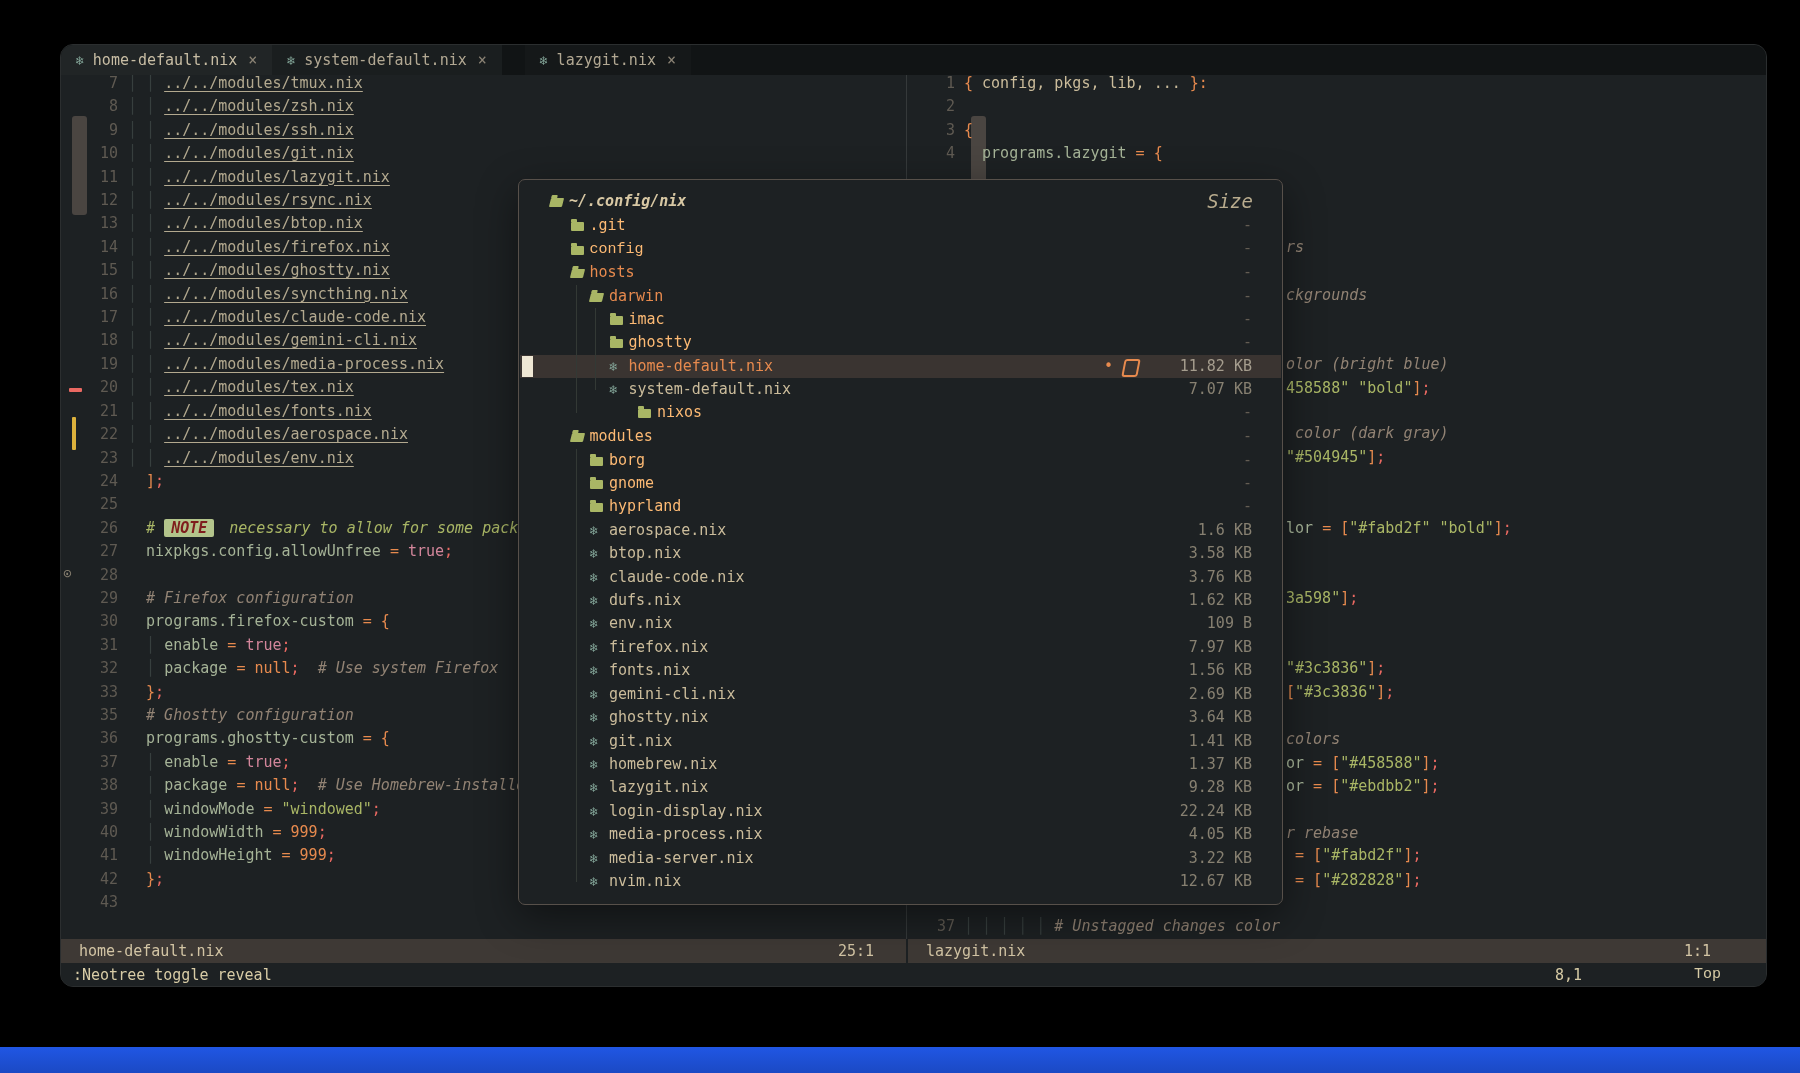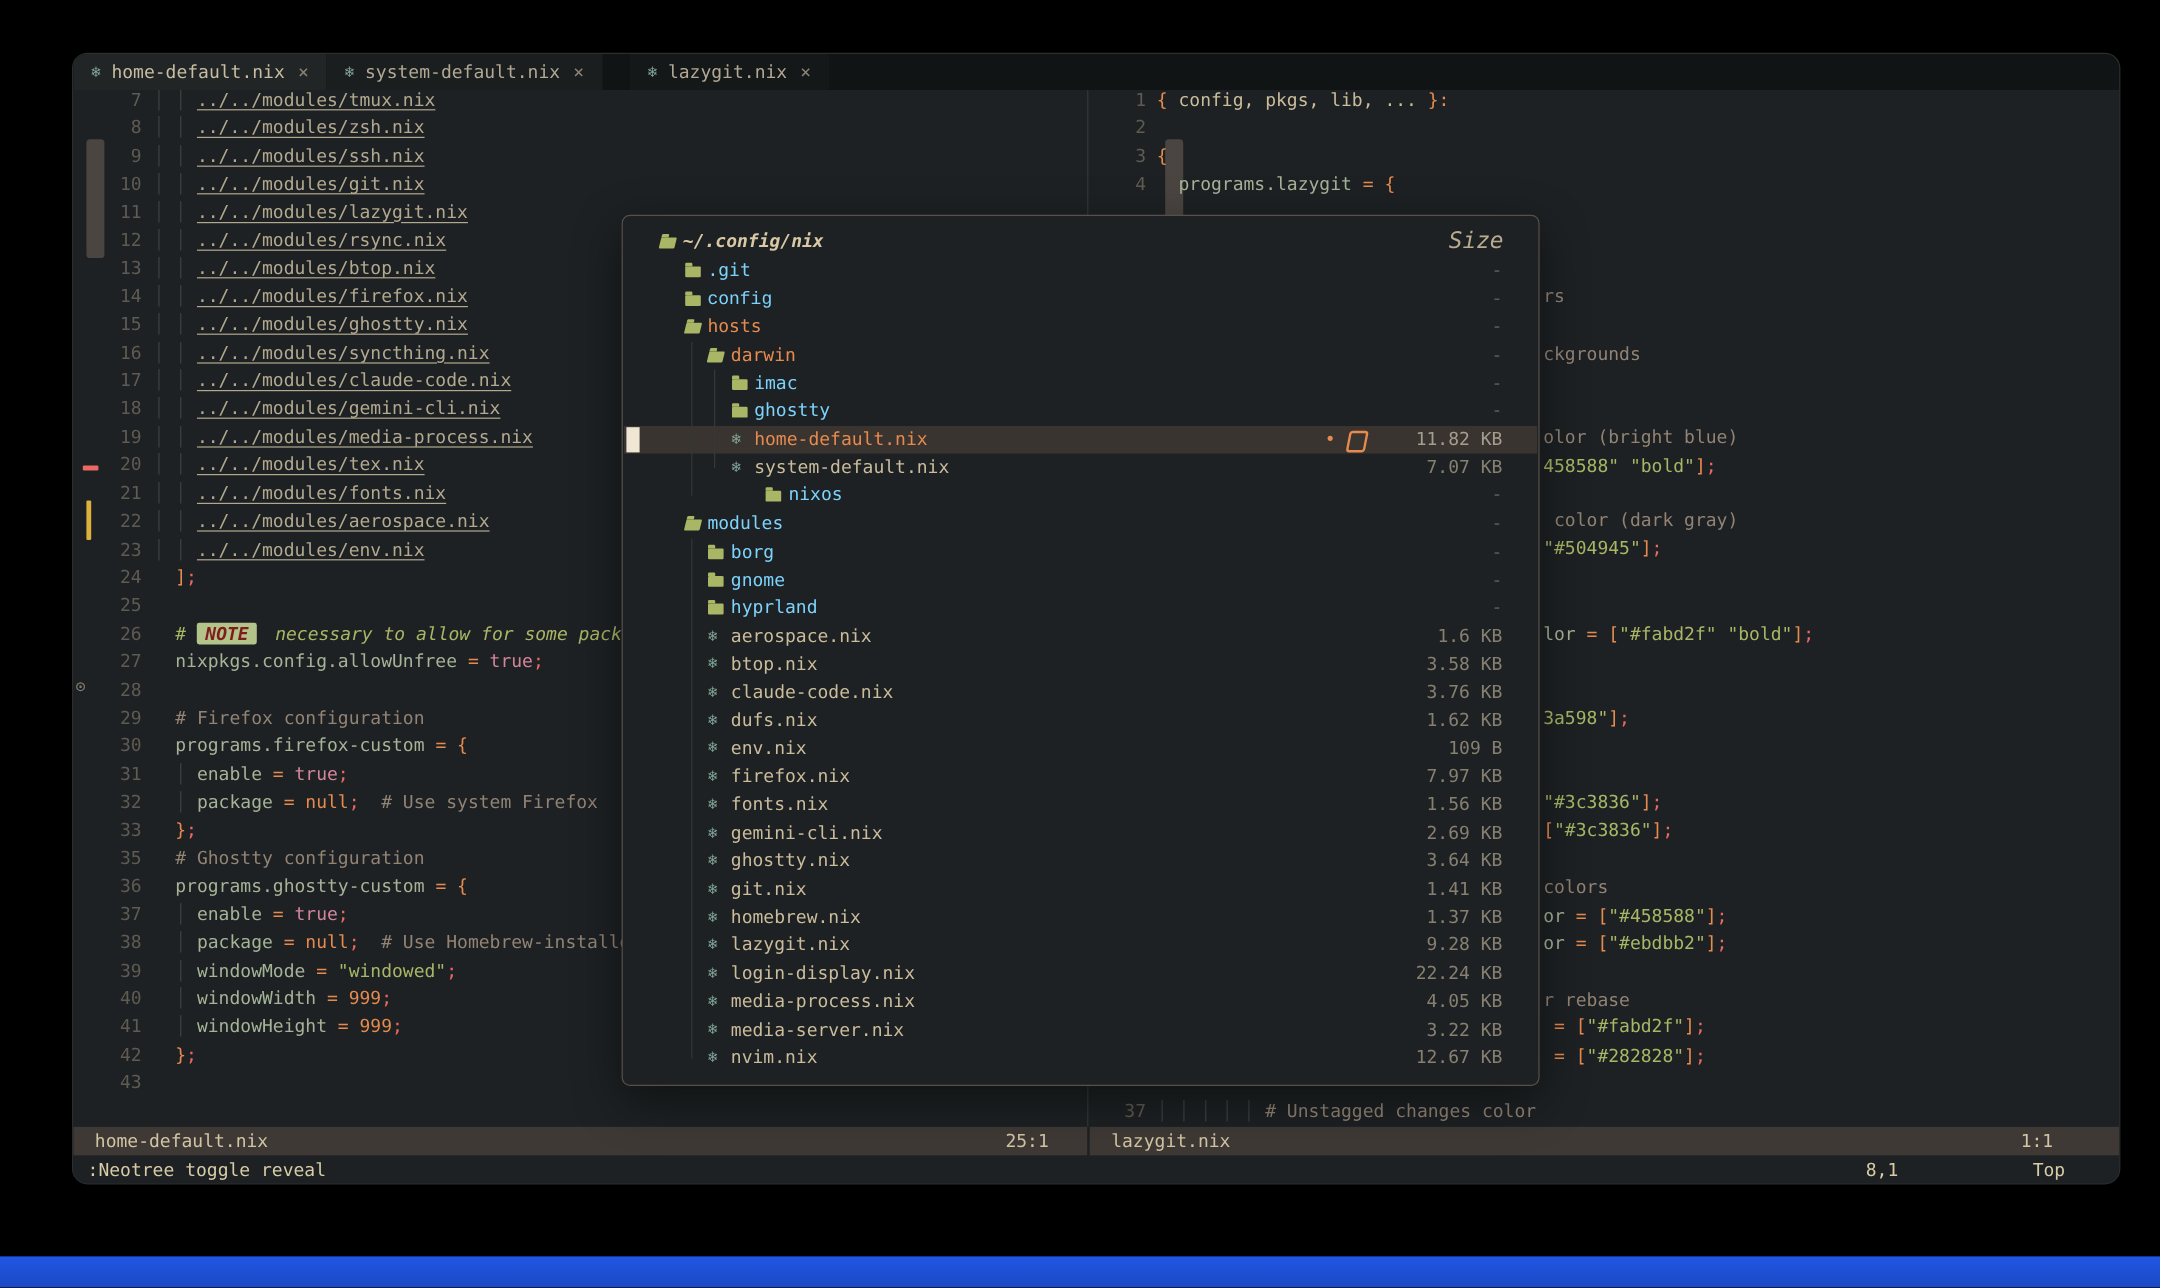--- a/index.html
+++ b/index.html
@@ -20,21 +20,21 @@
   #right{position:absolute;left:846px;top:30px;right:0;bottom:47px;overflow:hidden;}
   #vsep{position:absolute;left:845px;top:30px;bottom:47px;width:1px;background:#35393a;}
   .lines{position:absolute;left:0;top:-3px;right:0;}
   .line{display:flex;height:23.42px;line-height:23.42px;font-size:15px;}
   .lnum{width:57px;flex:none;text-align:right;color:#5f5a52;padding-right:10px;}
   .lnum2{width:48px;flex:none;text-align:right;color:#5f5a52;padding-right:9px;}
   .code{white-space:pre;color:#cbbc9b;}
   .spacer{height:749.44px;}
   
   .attr{color:#a5b397;} .op{color:#e78a4e;} .red{color:#ea6962;} .pink{color:#d3869b;}
-  .str{color:#a9b665;} .cm{color:#928374;} .gcm{color:#a9b665;font-style:italic;}
+  .str{color:#a9b665;} .cm{color:#928374;font-style:italic;} .gcm{color:#a9b665;font-style:italic;}
   .path{color:#b3a98f;text-decoration:underline;text-underline-offset:3px;}
   .g{color:#373f3e;}
   .note{background:#b3c48b;color:#7f1d1d;font-weight:bold;font-style:italic;padding:0 7px;
         border-radius:2px;margin:0 6px 0 0;}
   
   .thumb{position:absolute;background:#4a4541;border-radius:3px;}
   .sign-del{position:absolute;background:#ea6962;border-radius:1px;}
   .sign-chg{position:absolute;background:#dcb13c;border-radius:1px;}
   .sign-note{position:absolute;color:#857d6e;font-size:14px;line-height:14px;}
   
@@ -42,21 +42,21 @@
   
   #popup{position:absolute;left:457px;top:134px;width:763px;height:724px;background:#1d2123;
          border:1px solid #57504a;border-radius:7px;z-index:30;box-shadow:0 12px 40px rgba(0,0,0,.45);}
   .proot{position:absolute;left:0;top:10px;height:23.42px;width:100%;}
   .proot .tname{font-weight:bold;font-style:italic;color:#d8c8a4;}
   .sizehdr{position:absolute;right:29px;top:10px;font-size:19px;line-height:23.42px;
            font-style:italic;color:#b9ac8e;}
   .trow{position:absolute;left:1px;right:1px;height:23.42px;}
   .trow.sel{background:#3a3431;}
   .tname{position:absolute;font-size:15px;line-height:23.42px;white-space:pre;}
-  .dirname{color:#7dd3fc;} .diropen{color:#e78a4e;} .fname{color:#cbbc9b;} .fsel{color:#e78a4e;}
+  .dirname{color:#fdba74;} .diropen{color:#e78a4e;} .fname{color:#cbbc9b;} .fsel{color:#e78a4e;}
   .tsize{position:absolute;right:29px;font-size:15px;line-height:23.42px;color:#878071;}
   .trow.sel .tsize{color:#a59d8e;}
   .dash{color:#645d53;}
   .fold{position:absolute;width:13px;height:9px;background:#a9b665;border-radius:1px;top:8px;}
   .fold::before{content:"";position:absolute;top:-3px;left:0;width:6px;height:3px;background:inherit;
                 border-radius:1px 1px 0 0;}
   .fold.open{transform:skewX(-14deg);}
   .nixi{position:absolute;color:#83a598;font-size:13px;line-height:23.42px;top:0;}
   .curblock{position:absolute;left:2px;top:1px;width:11px;height:21px;background:#efe7d4;}
   .gitdot{position:absolute;left:584px;top:0;color:#e78a4e;font-size:15px;line-height:23.42px;}
@@ -67,21 +67,21 @@
   #statusbar{position:absolute;left:0;right:0;bottom:23px;height:24px;display:flex;gap:2px;background:#1d2123;}
   .stseg{background:#3e3935;display:flex;align-items:center;font-size:15px;color:#d2c4a4;
          padding:0 18px;box-sizing:border-box;}
   #st-left{width:845px;}
   #st-right{flex:1;padding-right:55px;}
   .stpos{margin-left:auto;}
   #st-left .stpos{margin-right:14px;}
   #cmdline{position:absolute;left:0;right:0;bottom:0;height:23px;background:#1d2123;display:flex;
            align-items:center;font-size:15px;color:#d8cca6;padding:0 12px 0 12px;box-sizing:border-box;}
   #cmd-pos{margin-left:auto;}
-  #cmd-top{margin-left:112px;margin-right:33px;}
+  #cmd-top{margin-left:112px;margin-right:33px;font-family:Liberation Mono, monospace;}
   
   #dock{position:absolute;left:0;right:0;bottom:0;height:26px;background:linear-gradient(#2056e4,#1b49c4);}
 </style>
 </head>
 <body>
 
 <div id="win">
   <div id="tabbar">
       <div class="tab t0">
         <span class="tabicon">❄</span>

